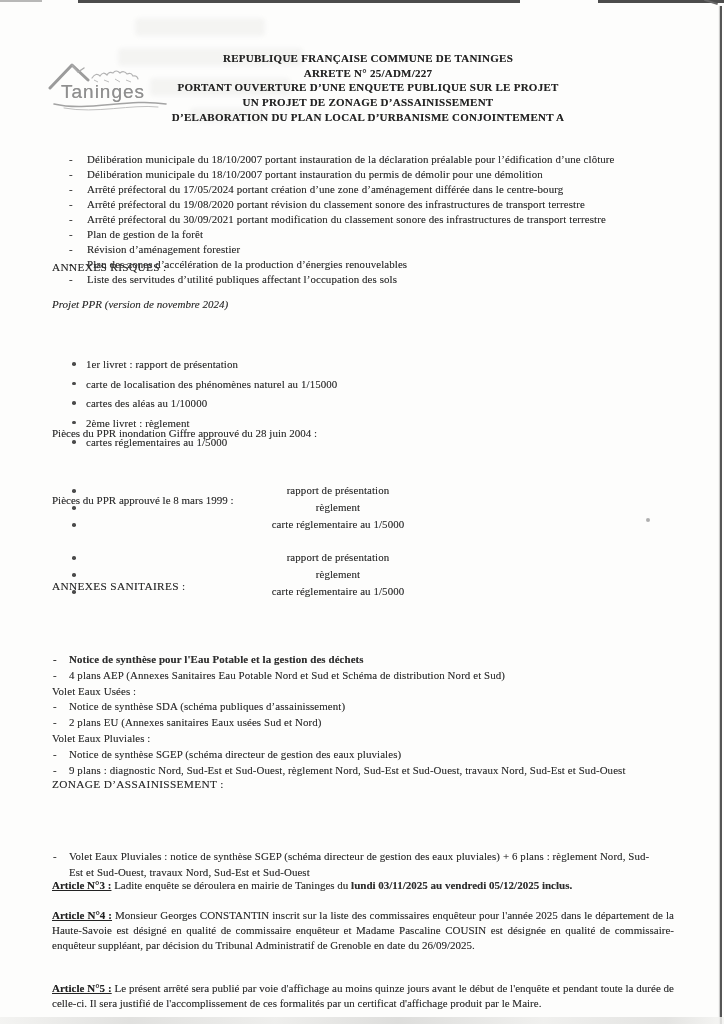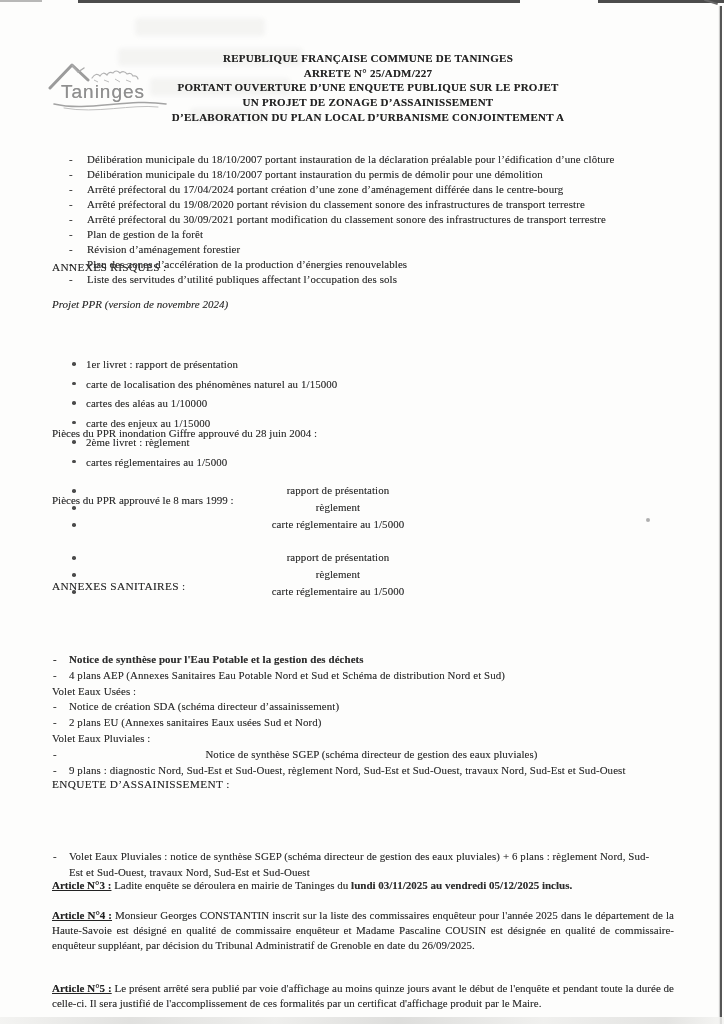--- a/index.html
+++ b/index.html
@@ -104,37 +104,36 @@
     <div>REPUBLIQUE FRANÇAISE COMMUNE DE TANINGES</div>
     <div>ARRETE N° 25/ADM/227</div>
     <div>PORTANT OUVERTURE D’UNE ENQUETE PUBLIQUE SUR LE PROJET</div>
     <div>UN PROJET DE ZONAGE D’ASSAINISSEMENT</div>
     <div>D’ELABORATION DU PLAN LOCAL D’URBANISME CONJOINTEMENT A</div>
   </div>
 
   <div class="abs body-text intro-list">
     <div class="dash-item">Délibération municipale du 18/10/2007 portant instauration de la déclaration préalable pour l’édification d’une clôture</div>
     <div class="dash-item">Délibération municipale du 18/10/2007 portant instauration du permis de démolir pour une démolition</div>
-    <div class="dash-item">Arrêté préfectoral du 17/04/2024 portant création d’une zone d’aménagement différée dans le centre-bourg</div>
+    <div class="dash-item">Arrêté préfectoral du 17/05/2024 portant création d’une zone d’aménagement différée dans le centre-bourg</div>
     <div class="dash-item">Arrêté préfectoral du 19/08/2020 portant révision du classement sonore des infrastructures de transport terrestre</div>
     <div class="dash-item">Arrêté préfectoral du 30/09/2021 portant modification du classement sonore des infrastructures de transport terrestre</div>
     <div class="dash-item">Plan de gestion de la forêt</div>
     <div class="dash-item">Révision d’aménagement forestier</div>
     <div class="dash-item">Plan des zones d’accélération de la production d’énergies renouvelables</div>
     <div class="dash-item">Liste des servitudes d’utilité publiques affectant l’occupation des sols</div>
   </div>
 
   <div class="abs section-heading" style="left:52px;top:261px;">ANNEXES RISQUES :</div>
 
   <div class="abs sub-title" style="left:52px;top:298px;font-style:italic;">Projet PPR (version de novembre 2024)</div>
   <div class="abs body-text bullet-list bl-wide" style="top:319px;">
     <div class="bullet-item">1er livret : rapport de présentation</div>
     <div class="bullet-item">carte de localisation des phénomènes naturel au 1/15000</div>
     <div class="bullet-item">cartes des aléas au 1/10000</div>
-    <div class="bullet-item">carte des enjeux au 1/15000</div>
     <div class="bullet-item">2ème livret : règlement</div>
     <div class="bullet-item">cartes réglementaires au 1/5000</div>
   </div>
 
   <div class="abs sub-title" style="left:52px;top:427px;">Pièces du PPR inondation Giffre approuvé du 28 juin 2004 :</div>
   <div class="abs body-text bullet-list bl-tight" style="top:446px;">
     <div class="bullet-item">rapport de présentation</div>
     <div class="bullet-item">règlement</div>
     <div class="bullet-item">carte réglementaire au 1/5000</div>
   </div>
@@ -144,28 +143,28 @@
     <div class="bullet-item">rapport de présentation</div>
     <div class="bullet-item">règlement</div>
     <div class="bullet-item">carte réglementaire au 1/5000</div>
   </div>
 
   <div class="abs section-heading" style="left:52px;top:580px;">ANNEXES SANITAIRES :</div>
   <div class="abs body-text line-block" style="top:616px;">
     <div class="dash-item" style="padding-left:17px;font-weight:bold;">Notice de synthèse pour l'Eau Potable et la gestion des déchets</div>
     <div class="dash-item" style="padding-left:17px;">4 plans AEP (Annexes Sanitaires Eau Potable Nord et Sud et Schéma de distribution Nord et Sud)</div>
     <div>Volet Eaux Usées :</div>
-    <div class="dash-item" style="padding-left:17px;">Notice de création SDA (schéma directeur d’assainissement)</div>
+    <div class="dash-item" style="padding-left:17px;">Notice de synthèse SDA (schéma publiques d’assainissement)</div>
     <div class="dash-item" style="padding-left:17px;">2 plans EU (Annexes sanitaires Eaux usées Sud et Nord)</div>
     <div>Volet Eaux Pluviales :</div>
-    <div class="dash-item" style="padding-left:17px;text-align:center;">Notice de synthèse SGEP (schéma directeur de gestion des eaux pluviales)</div>
+    <div class="dash-item" style="padding-left:17px;">Notice de synthèse SGEP (schéma directeur de gestion des eaux pluviales)</div>
     <div class="dash-item" style="padding-left:17px;width:600px;">9 plans : diagnostic Nord, Sud-Est et Sud-Ouest, règlement Nord, Sud-Est et Sud-Ouest, travaux Nord, Sud-Est et Sud-Ouest</div>
   </div>
 
-  <div class="abs section-heading" style="left:52px;top:778px;">ENQUETE D’ASSAINISSEMENT :</div>
+  <div class="abs section-heading" style="left:52px;top:778px;">ZONAGE D’ASSAINISSEMENT :</div>
   <div class="abs body-text line-block" style="top:813px;">
     <div class="dash-item" style="padding-left:17px;width:590px;">Volet Eaux Pluviales : notice de synthèse SGEP (schéma directeur de gestion des eaux pluviales) + 6 plans : règlement Nord, Sud-Est et Sud-Ouest, travaux Nord, Sud-Est et Sud-Ouest</div>
   </div>
 
   <div class="abs article" style="top:878px;">
     <span class="article-label">Article N°3 :</span><span> Ladite enquête se déroulera en mairie de Taninges du </span><span class="bold">lundi 03/11/2025 au vendredi 05/12/2025 inclus.</span>
   </div>
 
   <div class="abs article" style="top:908px;">
     <span class="article-label">Article N°4 :</span><span> Monsieur Georges CONSTANTIN inscrit sur la liste des commissaires enquêteur pour l'année 2025 dans le département de la Haute-Savoie est désigné en qualité de commissaire enquêteur et Madame Pascaline COUSIN est désignée en qualité de commissaire-enquêteur suppléant, par décision du Tribunal Administratif de Grenoble en date du 26/09/2025.</span>

